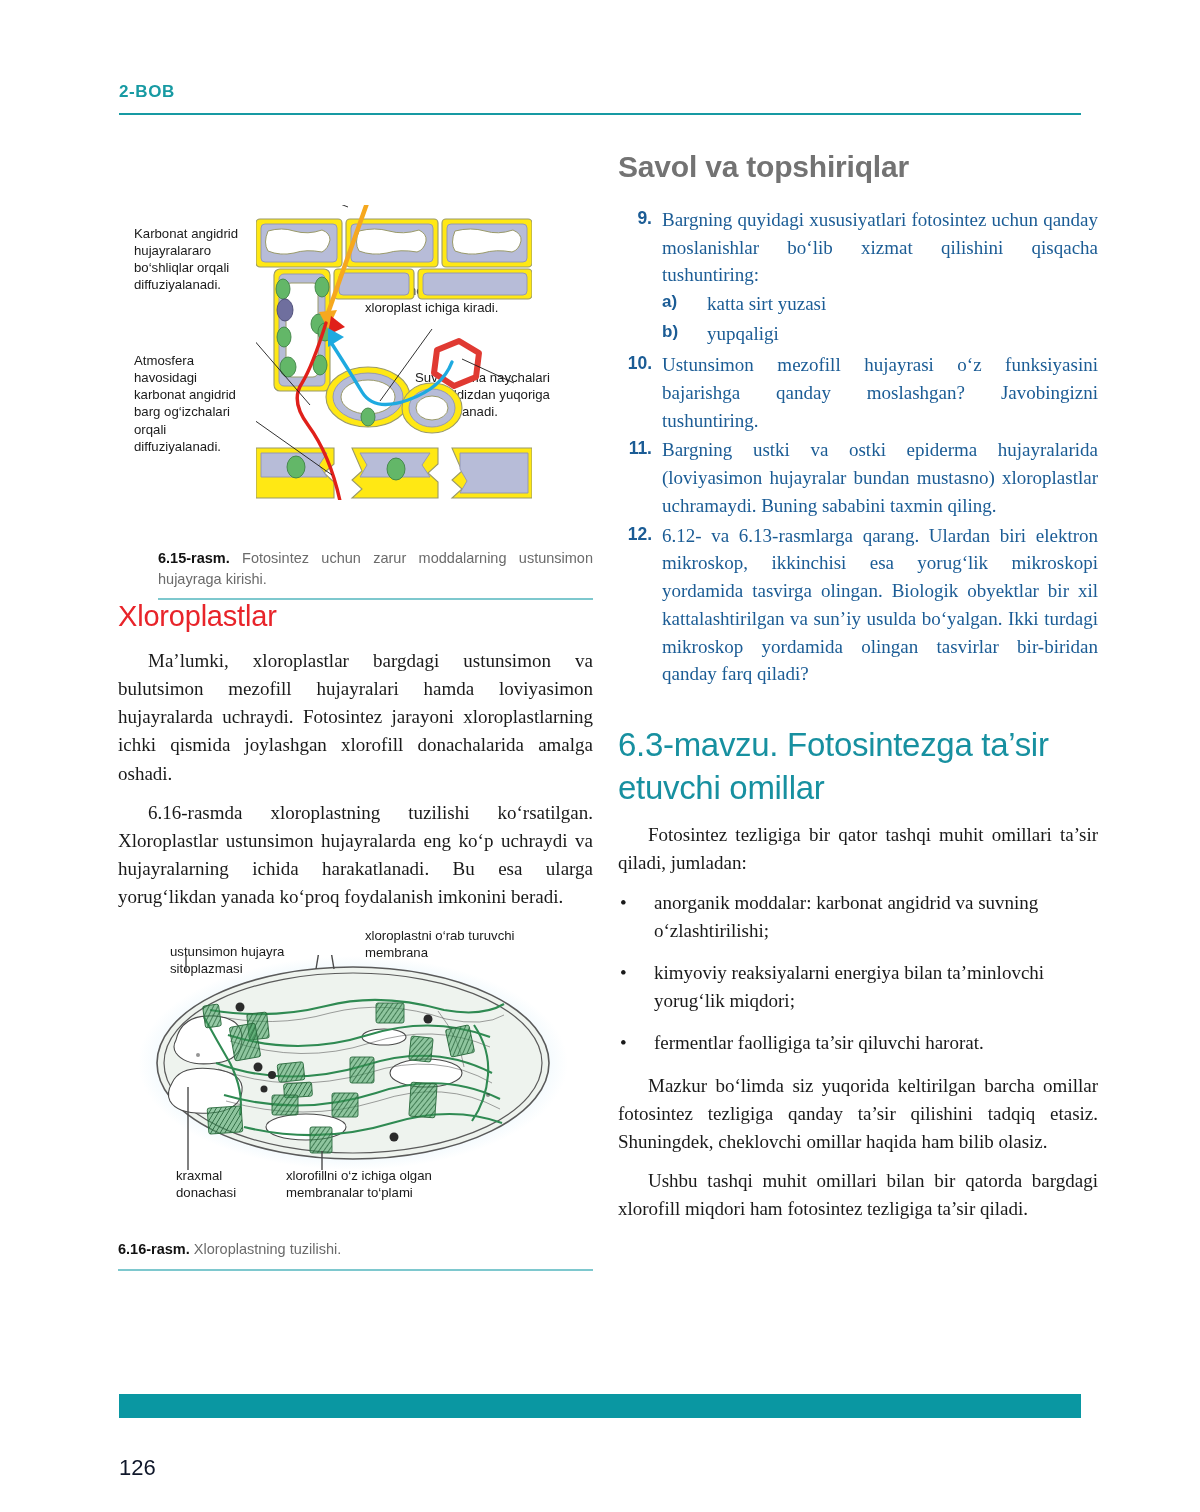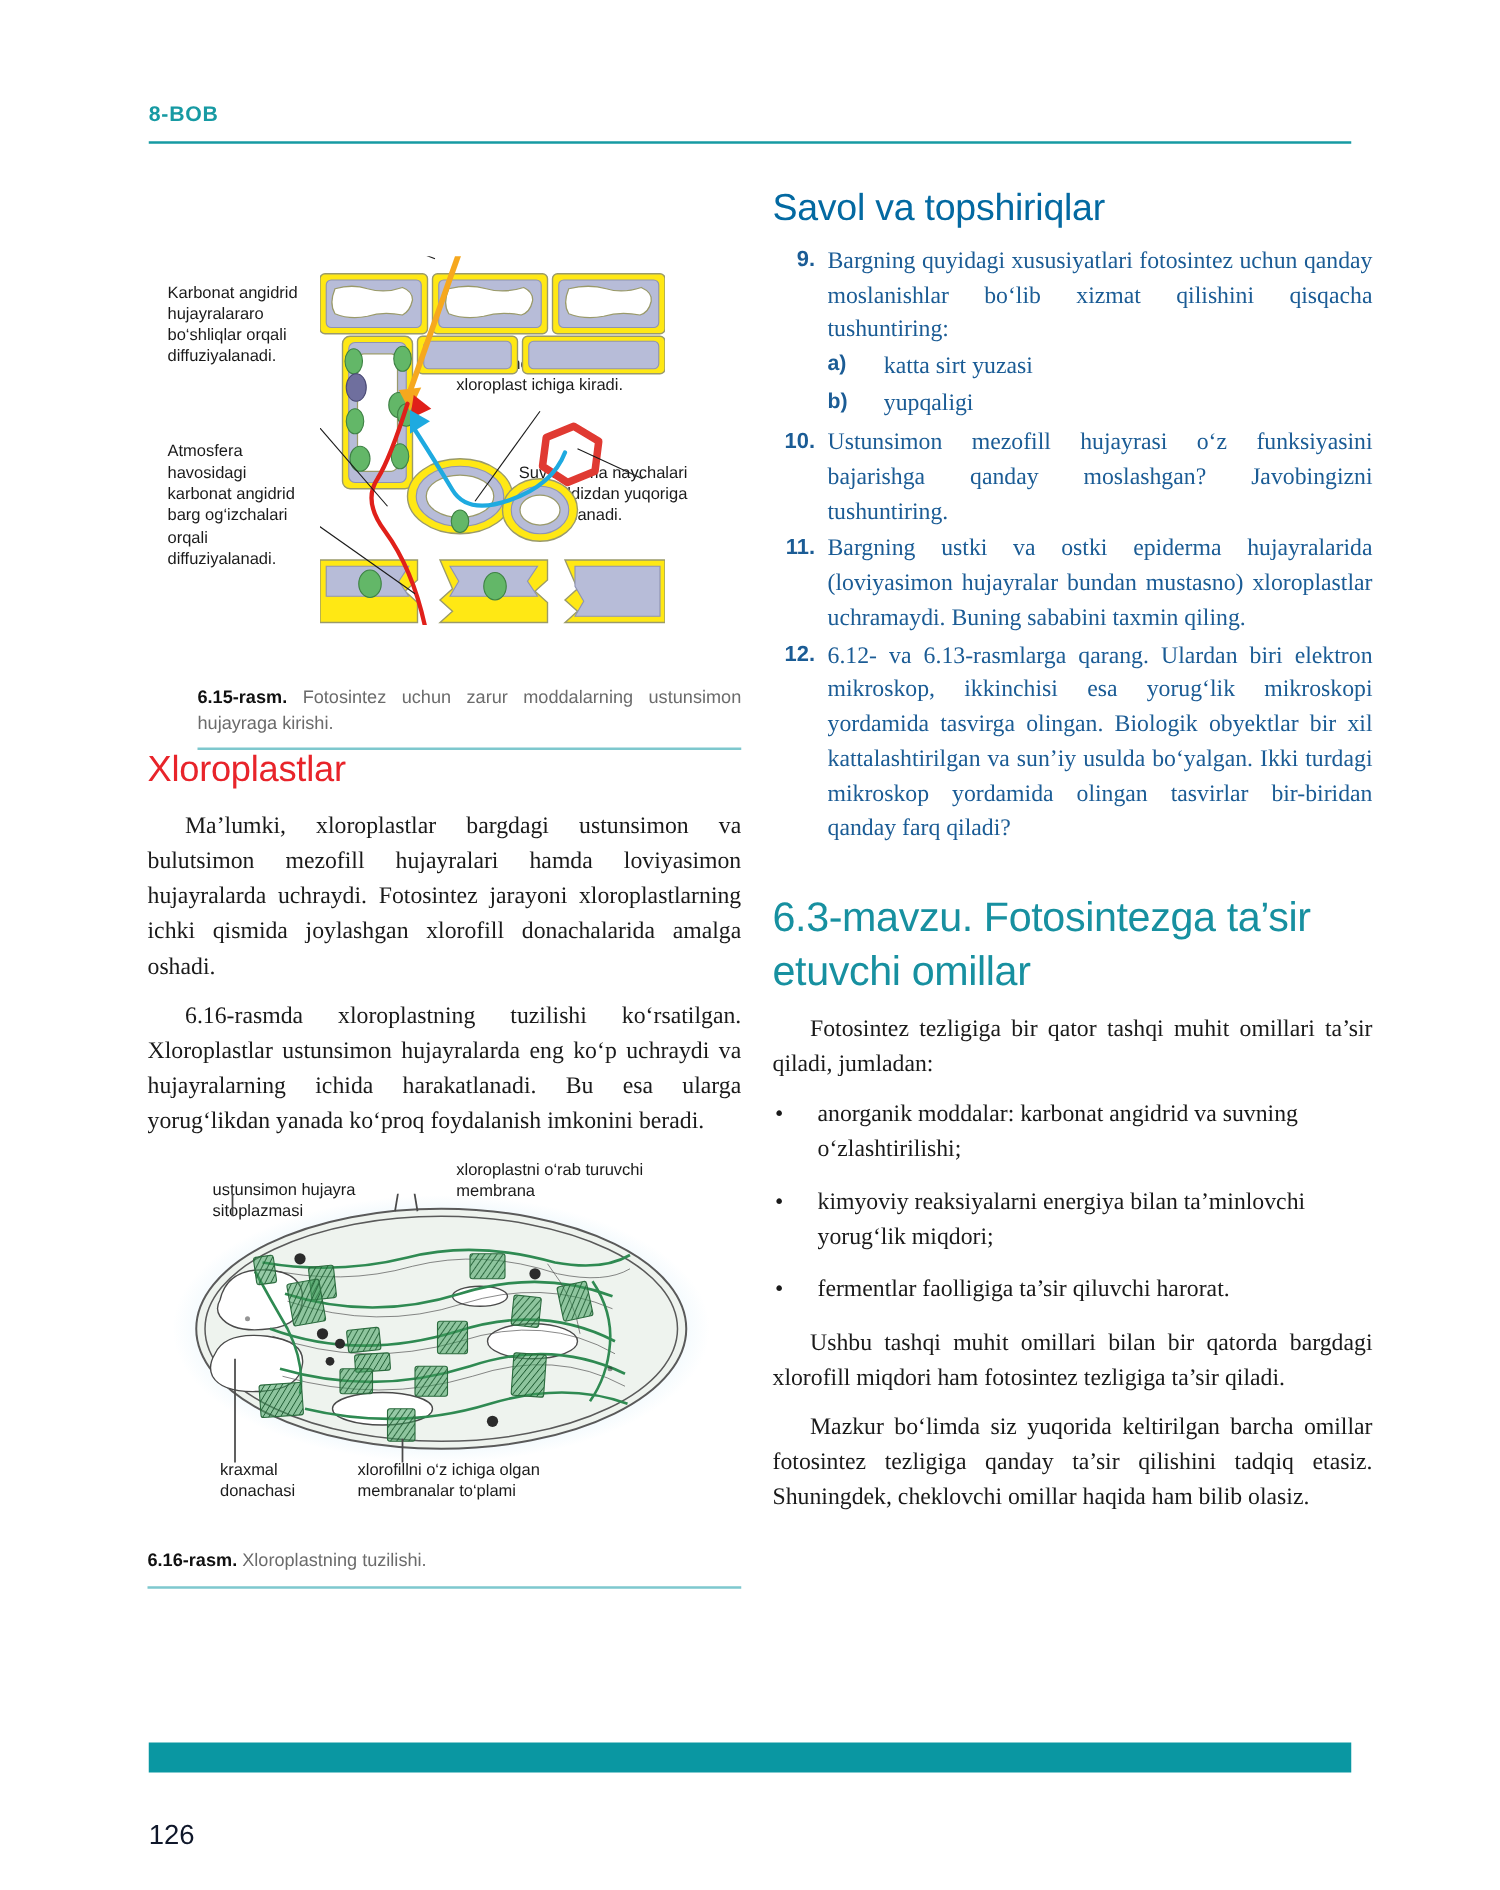--- a/index.html
+++ b/index.html
@@ -145,24 +145,24 @@
     left: 20px;
     top: 28px;
     width: 430px;
     height: 215px;
   }
 
   
   .heading-blue {
     font-family: "Liberation Sans", sans-serif;
     font-size: 30px;
-    font-weight: 400;
-    color: #0369a1;
+    font-weight: 700;
+    color: #737373;
     letter-spacing: -0.2px;
-    margin: 0 0 11px 0;
+    margin: 0 0 22px 0;
   }
   .heading-teal {
     font-family: "Liberation Sans", sans-serif;
     font-size: 33px;
     font-weight: 400;
     color: #1790a0;
     line-height: 1.30;
     letter-spacing: -0.3px;
     margin: 36px 0 6px 0;
   }
@@ -249,21 +249,21 @@
     font-size: 22px;
     font-weight: 400;
     color: #0f172a;
   }
 </style>
 </head>
 <body>
 
 <div class="page">
 
-  <div class="chapter-label">8-BOB</div>
+  <div class="chapter-label">2-BOB</div>
   <div class="header-rule"></div>
 
   <div class="col-left">
 
     <div class="fig1-wrap">
 
       <div class="fig-callout" id="callout-co2-diffusion">Karbonat angidrid hujayralararo bo‘shliqlar orqali diffuziyalanadi.</div>
       <div class="fig-callout" id="callout-atmosphere">Atmosfera havosidagi karbonat angidrid barg og‘izchalari orqali diffuziyalanadi.</div>
       <div class="fig-callout" id="callout-osmosis">Suv osmos  yordamida xloroplast ichiga kiradi.</div>
       <div class="fig-callout" id="callout-xylem">Suv ksilema naychalari orqali ildizdan yuqoriga harakatlanadi.</div>
@@ -531,20 +531,20 @@
       <li class="bitem">
         <span class="bdot">•</span>
         <span>kimyoviy reaksiyalarni energiya bilan ta’minlovchi yorug‘lik miqdori;</span>
       </li>
       <li class="bitem">
         <span class="bdot">•</span>
         <span>fermentlar faolligiga ta’sir qiluvchi harorat.</span>
       </li>
     </ul>
 
+    <p class="body-p">Mazkur bo‘limda siz yuqorida keltirilgan barcha omillar fotosintez tezligiga qanday ta’sir qilishini tadqiq etasiz. Shuningdek, cheklovchi omillar haqida ham bilib olasiz.</p>
     <p class="body-p">Ushbu tashqi muhit omillari bilan bir qatorda bargdagi xlorofill miqdori ham fotosintez tezligiga ta’sir qiladi.</p>
-    <p class="body-p">Mazkur bo‘limda siz yuqorida keltirilgan barcha omillar fotosintez tezligiga qanday ta’sir qilishini tadqiq etasiz. Shuningdek, cheklovchi omillar haqida ham bilib olasiz.</p>
   </div>
 
   <div class="footer-bar"></div>
   <div class="page-number">126</div>
 
 </div>
 
 </body></html>

